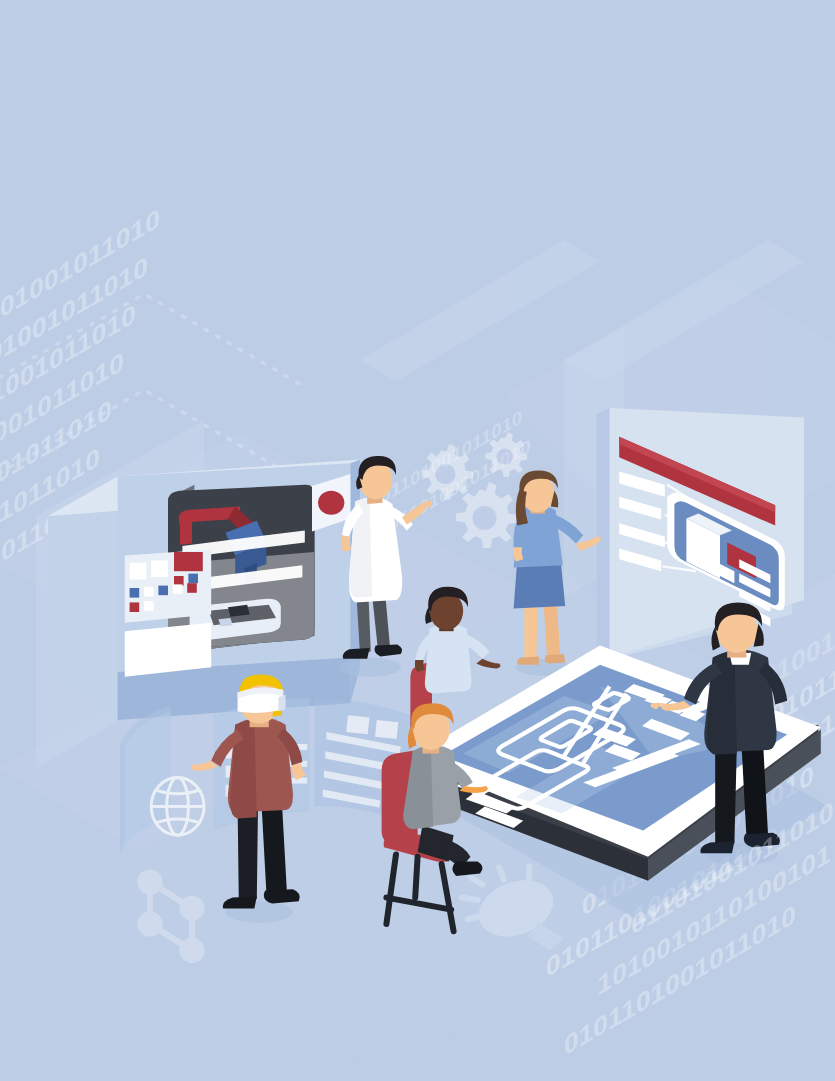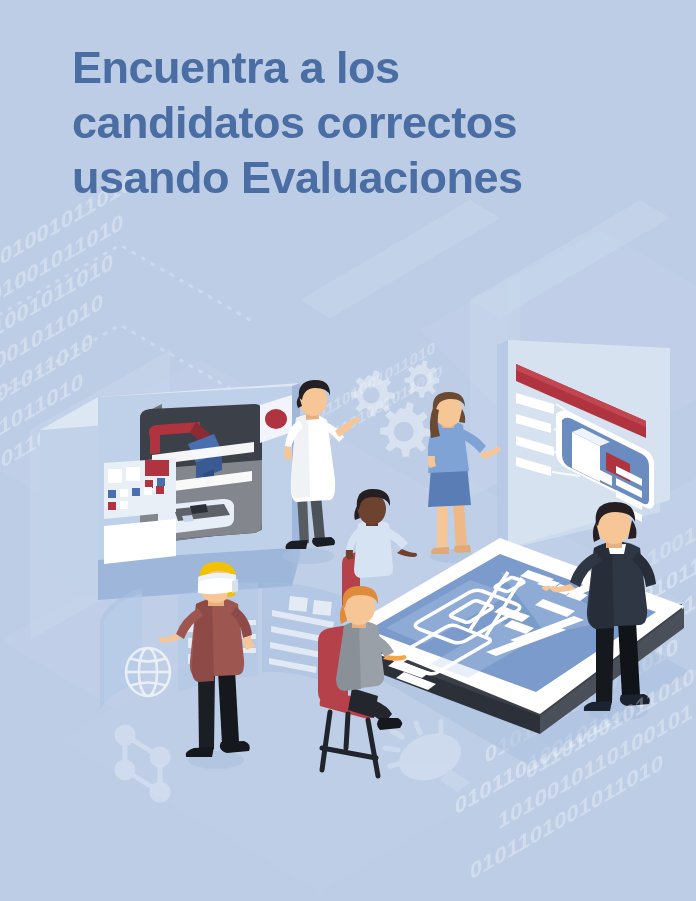--- a/index.html
+++ b/index.html
@@ -468,17 +468,14 @@
   </svg>
 
   <svg class="art" id="fg-art" viewBox="0 0 696 901" width="696" height="901" xmlns="http://www.w3.org/2000/svg">
     <g opacity="0.30" transform="translate(470,880) skewY(-30)">
       <text x="0" y="0" font-family="Liberation Sans, sans-serif" font-size="22" font-weight="bold" fill="#ffffff">0101101001011010</text>
       <text x="28" y="-34" font-family="Liberation Sans, sans-serif" font-size="22" font-weight="bold" fill="#ffffff">1010010110100101</text>
       <text x="56" y="-68" font-family="Liberation Sans, sans-serif" font-size="22" font-weight="bold" fill="#ffffff">0110100101101001</text>
     </g>
   </svg>
 
-  <div id="headline">Encuentra a los
-candidatos correctos
-usando Evaluaciones</div>
 
 </div>
 
 </body></html>

